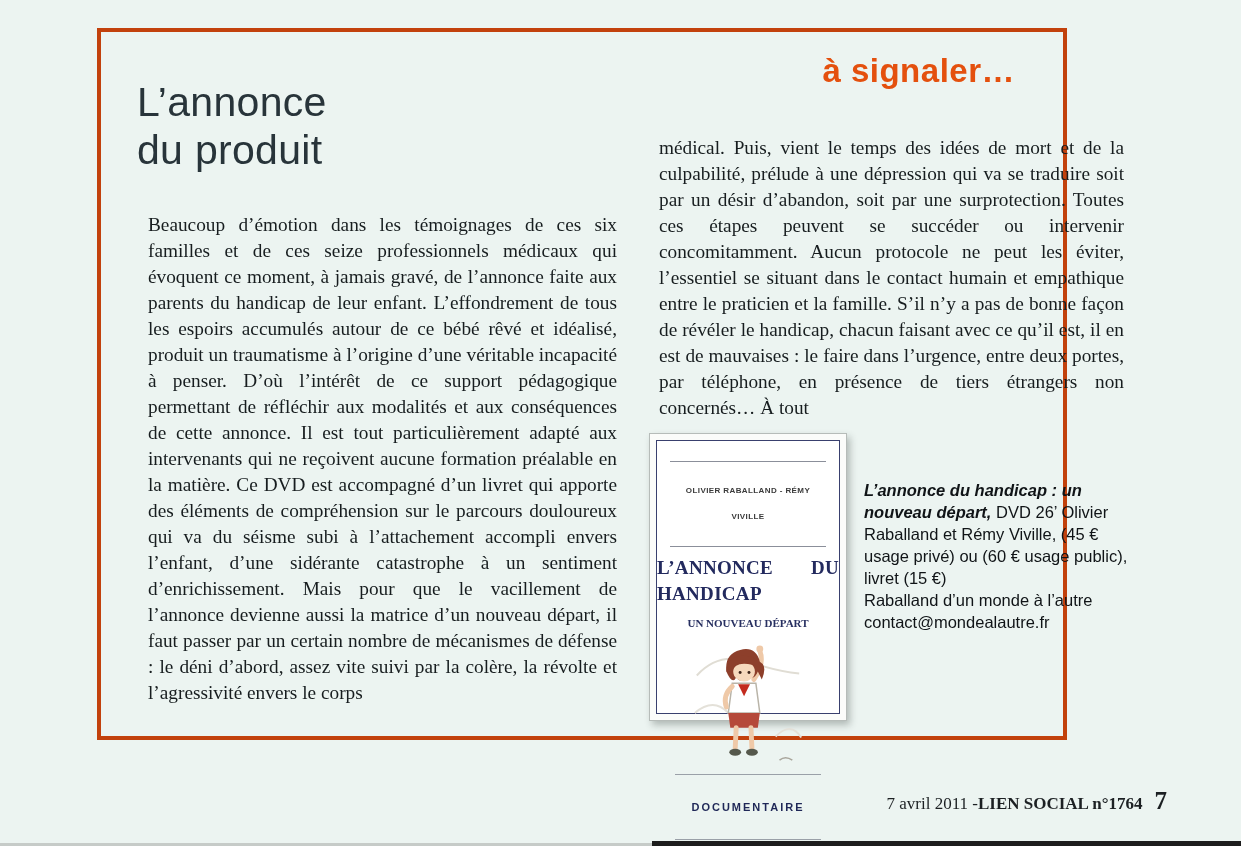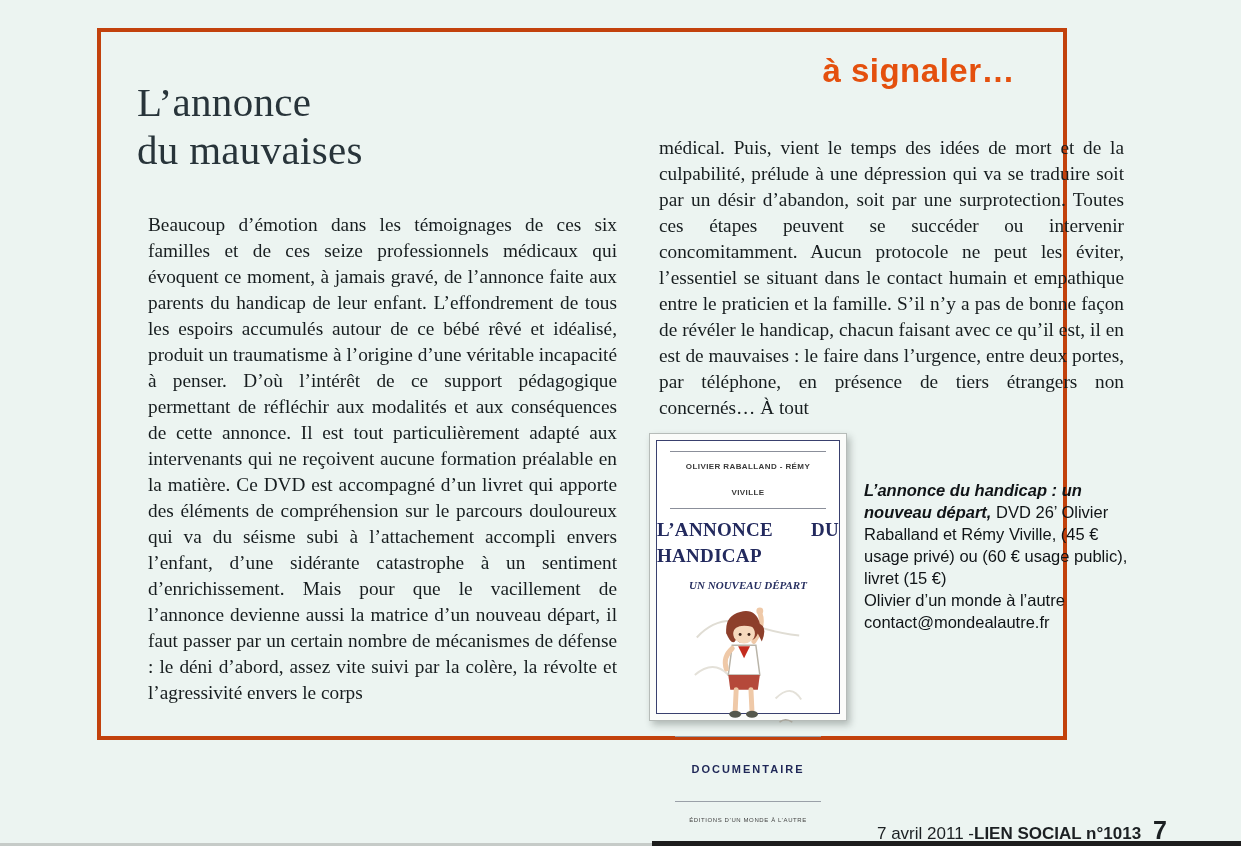--- a/index.html
+++ b/index.html
@@ -32,21 +32,21 @@
     position: absolute;
     left: 36px; top: 46px;
     margin: 0;
     font-family: "Liberation Sans", sans-serif;
     font-weight: 400;
     font-size: 41px;
     line-height: 48px;
     color: #28343a;
     letter-spacing: 0.3px;
   }
-  .title span { display: block; font-family: Liberation Serif, serif; }
+  .title span { display: block; }
   .col {
     position: absolute;
     font-size: 19.3px;
     line-height: 26px;
     text-align: justify;
   }
   .col p { margin: 10px; }
   .col-left {
     left: 37px; top: 170px;
     width: 489px;
@@ -72,44 +72,43 @@
   .dvd-inner {
     width: 100%; height: 100%;
     box-sizing: border-box;
     border: 1px solid #39406e;
     background: #ffffff;
     display: flex;
     flex-direction: column;
     align-items: center;
   }
   .dvd-authors {
-    margin-top: 10px;
+    margin-top: 20px;
     width: 86%;
     text-align: center;
     font-family: "Liberation Sans", sans-serif;
     font-weight: 700;
     font-size: 8px;
     letter-spacing: 0.4px;
     color: #3a3a3a;
     border-top: 1px solid #8b8f9a;
     border-bottom: 1px solid #8b8f9a;
-    padding: 2px 0;
+    padding: 16px 0;
     text-transform: uppercase;
   }
   .dvd-title {
     margin-top: 8px;
     font-weight: 700;
     font-size: 19px;
     letter-spacing: 0.3px;
     color: #232a5e;
     text-transform: uppercase;
   }
   .dvd-subtitle {
     margin-top: 3px;
-    font-style: italic;
     font-weight: 700;
     font-size: 11px;
     color: #283061;
     text-transform: uppercase;
   }
   .dvd-art {
     margin-top: 6px;
     width: 122px; height: 128px;
   }
   .dvd-genre {
@@ -141,22 +140,22 @@
     margin-top: 46px;
     font-family: "Liberation Sans", sans-serif;
     font-size: 16.5px;
     line-height: 22px;
     color: #101417;
     text-align: left;
   }
   .cap-title { font-weight: 700; font-style: italic; }
   .footer {
     position: absolute;
-    top: 816px; right: 74px;
-    font-family: Liberation Sans, sans-serif;
+    top: 787px; right: 74px;
+    font-family: Liberation Serif, serif;
     font-size: 17px;
     color: #1c2023;
     display: flex;
     align-items: baseline;
   }
   .footer .mag { font-weight: 700; }
   .footer .pageno { font-weight: 700; font-size: 25px; margin-left: 12px; }
   .scan-bar-left {
     position: absolute; left: 0; bottom: 0;
     width: 652px; height: 3px; background: #c6cbc8;
@@ -170,21 +169,21 @@
 <body>
 
 <div class="page">
 
   <div class="frame">
 
     <div class="section-label">à signaler…</div>
 
     <h1 class="title">
       <span>L’annonce</span>
-      <span>du mauvaises</span>
+      <span>du produit</span>
     </h1>
 
     <div class="col col-left">
       <p>Beaucoup d’émotion dans les témoignages de ces six familles et de ces seize professionnels médicaux qui évoquent ce moment, à jamais gravé, de l’annonce faite aux parents du handicap de leur enfant. L’effondrement de tous les espoirs accumulés autour de ce bébé rêvé et idéalisé, produit un traumatisme à l’origine d’une véritable incapacité à penser. D’où l’intérêt de ce support pédagogique permettant de réfléchir aux modalités et aux conséquences de cette annonce. Il est tout particulièrement adapté aux intervenants qui ne reçoivent aucune formation préalable en la matière. Ce DVD est accompagné d’un livret qui apporte des éléments de compréhension sur le parcours douloureux qui va du séisme subi à l’attachement accompli envers l’enfant, d’une sidérante catastrophe à un sentiment d’enrichissement. Mais pour que le vacillement de l’annonce devienne aussi la matrice d’un nouveau départ, il faut passer par un certain nombre de mécanismes de défense : le déni d’abord, assez vite suivi par la colère, la révolte et l’agressivité envers le corps</p>
     </div>
 
     <div class="col col-right">
       <p>médical. Puis, vient le temps des idées de mort et de la culpabilité, prélude à une dépression qui va se traduire soit par un désir d’abandon, soit par une surprotection. Toutes ces étapes peuvent se succéder ou intervenir concomitamment. Aucun protocole ne peut les éviter, l’essentiel se situant dans le contact humain et empathique entre le praticien et la famille. S’il n’y a pas de bonne façon de révéler le handicap, chacun faisant avec ce qu’il est, il en est de mauvaises : le faire dans l’urgence, entre deux portes, par téléphone, en présence de tiers étrangers non concernés… À tout</p>
 
       <div class="media-row">
@@ -218,32 +217,32 @@
               </svg>
             </div>
             <div class="dvd-genre">DOCUMENTAIRE</div>
             <div class="dvd-pub">ÉDITIONS D’UN MONDE À L’AUTRE</div>
           </div>
         </div>
 
         <div class="beside">
           <div class="caption">
             <span class="cap-title">L’annonce du handicap : un nouveau départ,</span><span class="cap-details"> DVD 26’ Olivier Raballand et Rémy Viville, (45 € usage privé) ou (60 € usage public), livret (15 €)</span><br>
-            <span class="cap-publisher">Olivier d’un monde à l’autre</span><br>
+            <span class="cap-publisher">Raballand d’un monde à l’autre</span><br>
             <span class="cap-contact">contact@mondealautre.fr</span>
           </div>
         </div>
 
       </div>
     </div>
 
   </div>
 
   <div class="footer">
     <span>7 avril 2011 - </span>
-    <span class="mag">LIEN SOCIAL n°1013</span>
+    <span class="mag">LIEN SOCIAL n°1764</span>
     <span class="pageno">7</span>
   </div>
 
   <div class="scan-bar-left"></div>
   <div class="scan-bar-right"></div>
 
 </div>
 
 </body></html>

